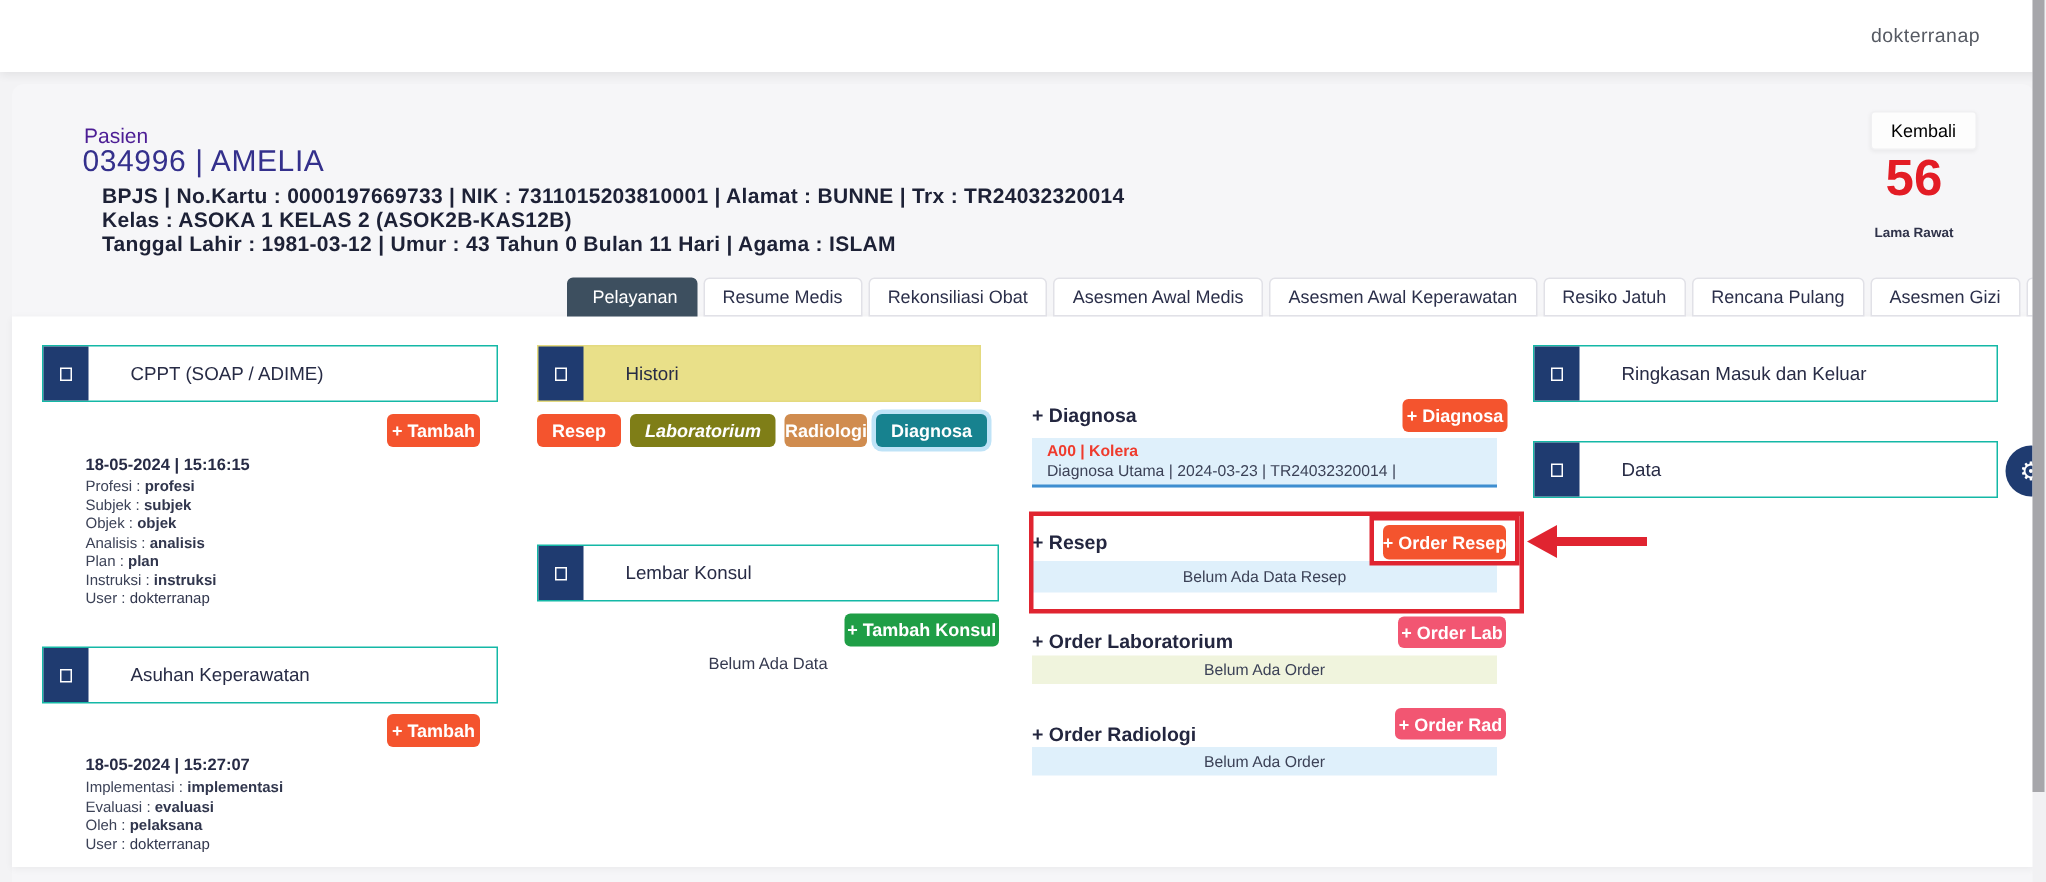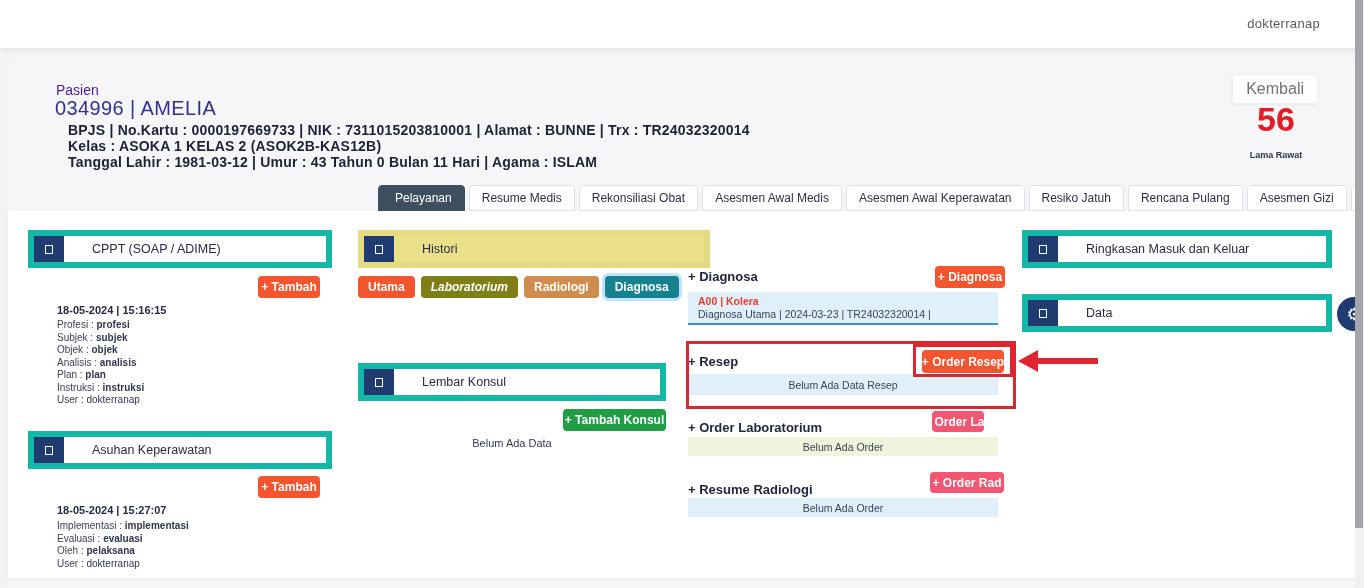--- a/index.html
+++ b/index.html
@@ -13,40 +13,40 @@
 
   
   .patient-zone { position:absolute; left:8px; top:56px; width:1348px; height:532px;
                   background:#f6f6f8; border-radius:8px 8px 0 0; }
   .pasien-label { position:absolute; left:56px; top:82px; font-size:14px; color:#4c1d95; }
   .patient-name { position:absolute; left:55px; top:97px; font-size:20px; font-weight:500; color:#34308c; letter-spacing:.4px; }
   .pinfo { position:absolute; left:68px; font-size:14px; font-weight:700; color:#1d2136; letter-spacing:.2px; }
   .pinfo1 { top:122px; } .pinfo2 { top:138px; } .pinfo3 { top:154px; }
 
   .back-btn { position:absolute; right:46px; top:74px; background:#fdfdfd; border:1px solid #f0f0f2;
-              border-radius:3px; padding:5px 13px; font-size:16px; color:#737373;
+              border-radius:3px; padding:5px 13px; font-size:12px; color:#000000;
               box-shadow:0 1px 3px rgba(0,0,0,.05); cursor:pointer; font-family:inherit; }
   .stay-value { position:absolute; right:58px; top:100px; width:60px; text-align:center;
                 font-size:34px; font-weight:700; color:#e31c25; }
   .stay-label { position:absolute; right:52px; top:150px; width:72px; text-align:center;
                 font-size:9px; font-weight:700; color:#30334a; }
 
   
   .tabs { position:absolute; left:378px; top:185px; display:flex; gap:4px; z-index:4; }
   .tab { height:26px; display:flex; align-items:center; padding:0 12px; background:#fff;
          border:1px solid #e1e1e7; border-radius:4px 4px 0 0; font-size:12px; color:#2b2f4a;
          cursor:pointer; white-space:nowrap; }
   .tab.active { background:#3d4f5f; border-color:#3d4f5f; color:#fff;padding-left:16px; }
 
   
   .main-panel { position:absolute; left:8px; top:211px; width:1348px; height:367px; background:#fff;
                 box-shadow:0 1px 5px rgba(0,0,0,.05); z-index:3; }
 
   
-  .card { position:absolute; height:38px; background:#fff; border:6px solid #14b8a6; display:flex; cursor:pointer; }
+  .card { position:absolute; height:38px; background:#fff; border:1px solid #14b8a6; display:flex; cursor:pointer; }
   .card--yellow { background:#e9e089; border-color:#e4da7f; }
   .card-icon { width:30px; flex:none; background:#1f3b70; display:flex; align-items:center; justify-content:center; }
   .glyph-square { width:8px; height:9px; border:1.5px solid #fff; }
   .card-title { display:flex; align-items:center; padding-left:28px; font-size:12.5px; color:#272b45; }
 
   
   .btn { display:inline-flex; align-items:center; justify-content:center; border:none; border-radius:4px;
          color:#fff; font-size:12px; font-weight:700; cursor:pointer; font-family:inherit; white-space:nowrap; }
   .btn-orange { background:#f4542e; }
   .btn-green  { background:#1f9e46; }
@@ -143,30 +143,30 @@
       </div>
     <div class="card-title">Asuhan Keperawatan</div>
   </div>
   <button class="btn btn-orange abs" style="left:250px; top:265px; width:62px; height:22px;">+ Tambah</button>
   <div class="entry-date" style="left:49px; top:293px;">18-05-2024 | 15:27:07</div>
   <div class="field-line" style="left:49px; top:309px;"><span class="field-label">Implementasi</span><span class="field-value">implementasi</span></div>
   <div class="field-line" style="left:49px; top:321.5px;"><span class="field-label">Evaluasi</span><span class="field-value">evaluasi</span></div>
   <div class="field-line" style="left:49px; top:334px;"><span class="field-label">Oleh</span><span class="field-value">pelaksana</span></div>
   <div class="field-line" style="left:49px; top:346.5px;"><span class="field-label">User</span><span class="field-value plain">dokterranap</span></div>
 
-  <div class="card card--yellow" style="left:350px; top:19px; width:352px;">
+  <div class="card card--yellow" style="left:350px; top:19px; width:296px;">
     <div class="card-icon">
         <div class="glyph-square"></div>
       </div>
     <div class="card-title">Histori</div>
   </div>
   <div class="abs" style="left:350px; top:65px; display:flex; gap:6px;">
-    <button class="btn btn-orange" style="height:22px; padding:0 10px;">Utama</button>
+    <button class="btn btn-orange" style="height:22px; padding:0 10px;">Resep</button>
     <button class="btn btn-olive" style="height:22px; padding:0 10px;font-style:italic;">Laboratorium</button>
-    <button class="btn btn-tan" style="height:22px; padding:0 10px;">Radiologi</button>
+    <button class="btn btn-tan" style="height:22px; padding:0 0;">Radiologi</button>
     <button class="btn btn-teal" style="height:22px; padding:0 10px;">Diagnosa</button>
   </div>
 
   <div class="card" style="left:350px; top:152px; width:308px;">
     <div class="card-icon">
         <div class="glyph-square"></div>
       </div>
     <div class="card-title">Lembar Konsul</div>
   </div>
   <button class="btn btn-green abs" style="left:555px; top:198px; width:103px; height:22px;">+ Tambah Konsul</button>
@@ -182,24 +182,24 @@
   <div class="sec-head" style="left:680px; top:143px;">+ Resep</div>
   <button class="btn btn-orange abs" style="left:914px; top:139px; width:82px; height:23px;">+ Order Resep</button>
   <div class="empty-row row-blue" style="left:680px; top:163px; width:310px; height:21px;">Belum Ada Data Resep</div>
 
   <div class="anno-box" style="left:678px; top:130px; width:330px; height:68px;"></div>
   <div class="anno-box" style="left:905px; top:133px; width:100px; height:33px;"></div>
   <div class="arrow-head" style="left:1010px; top:139px;"></div>
   <div class="arrow-shaft" style="left:1028px; top:147px; width:62px;"></div>
 
   <div class="sec-head" style="left:680px; top:209px;">+ Order Laboratorium</div>
-  <button class="btn btn-pink abs" style="left:924px; top:200px; width:52px; height:21px;">+ Order Lab</button>
+  <button class="btn btn-pink abs" style="left:924px; top:200px; width:72px; height:21px;">+ Order Lab</button>
   <div class="empty-row row-green" style="left:680px; top:226px; width:310px; height:19px;">Belum Ada Order</div>
 
-  <div class="sec-head" style="left:680px; top:271px;">+ Resume Radiologi</div>
+  <div class="sec-head" style="left:680px; top:271px;">+ Order Radiologi</div>
   <button class="btn btn-pink abs" style="left:922px; top:261px; width:74px; height:21px;">+ Order Rad</button>
   <div class="empty-row row-blue" style="left:680px; top:287px; width:310px; height:19px;">Belum Ada Order</div>
 
   <div class="card" style="left:1014px; top:19px; width:310px;">
     <div class="card-icon">
         <div class="glyph-square"></div>
       </div>
     <div class="card-title">Ringkasan Masuk dan Keluar</div>
   </div>
   <div class="card" style="left:1014px; top:83px; width:310px;">

